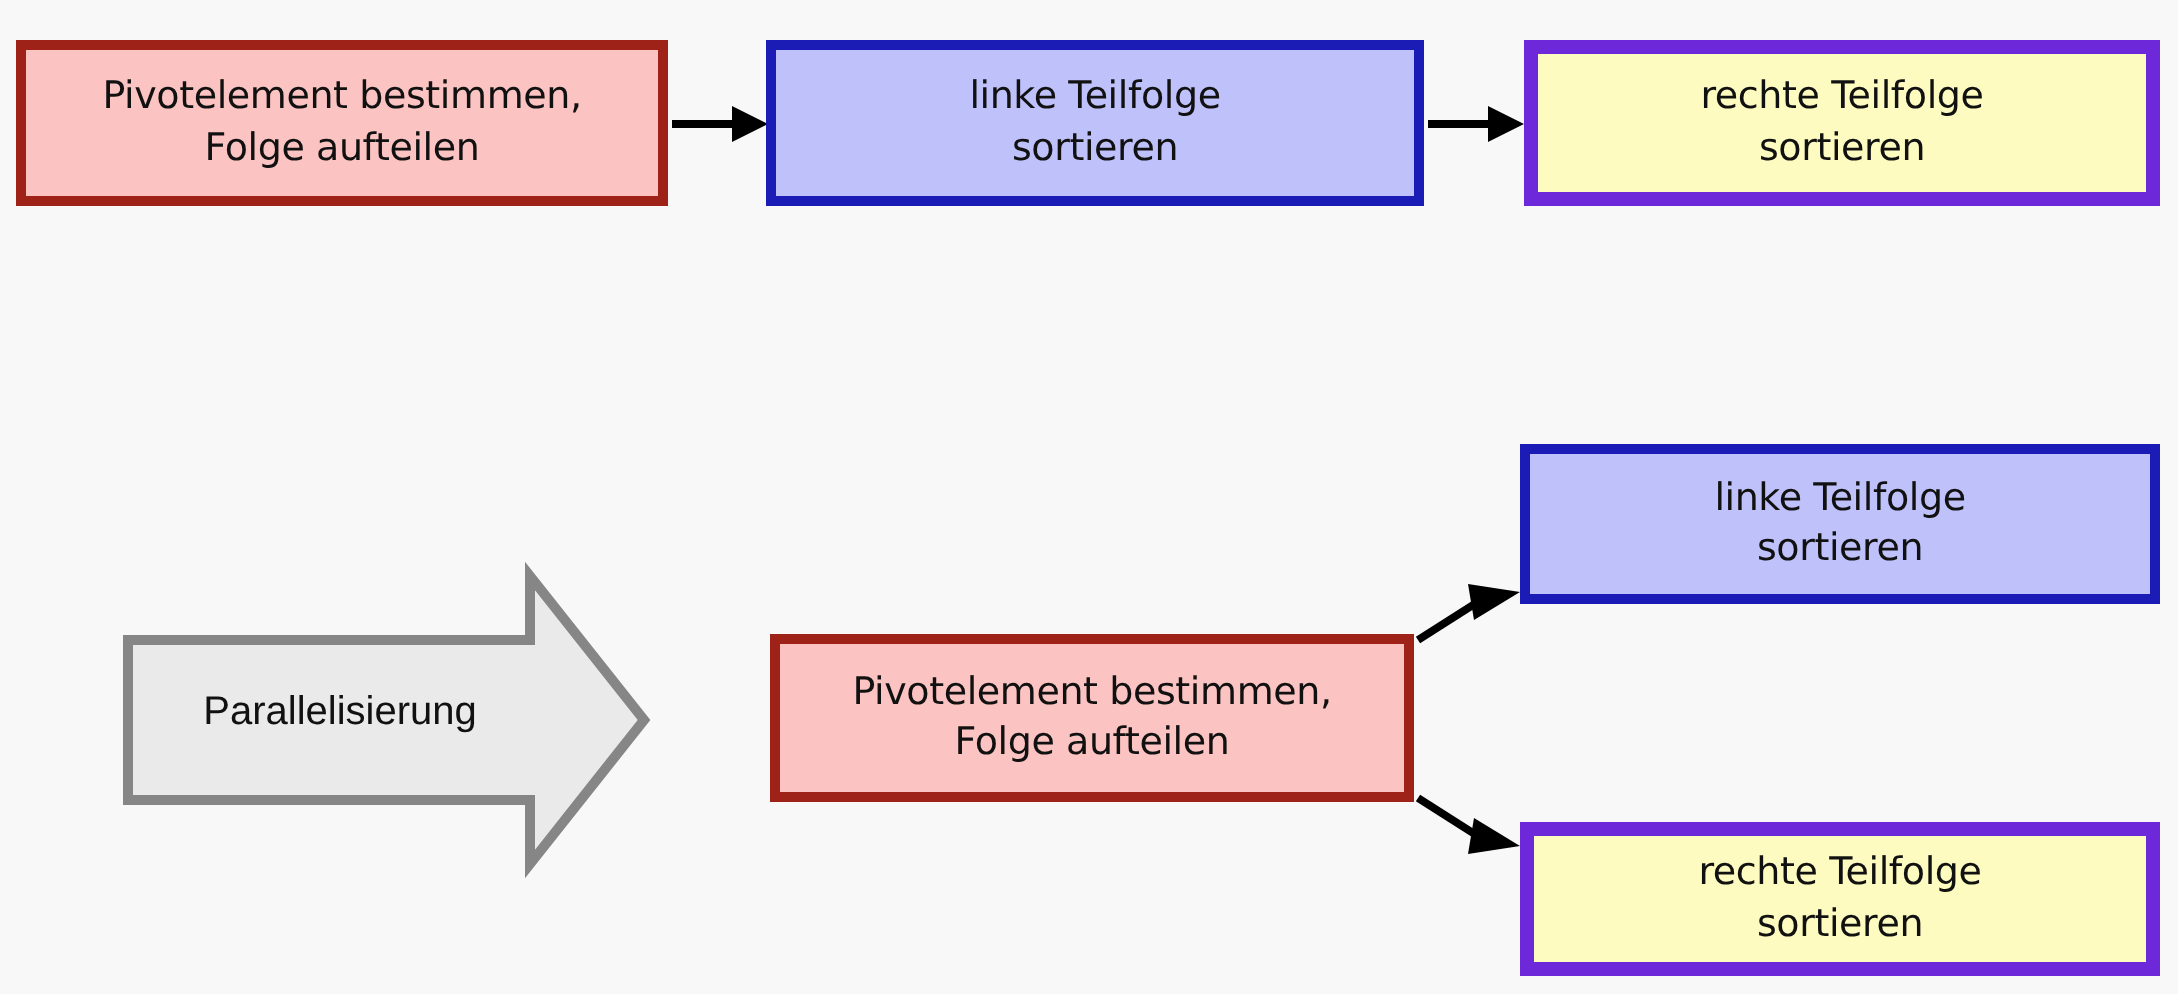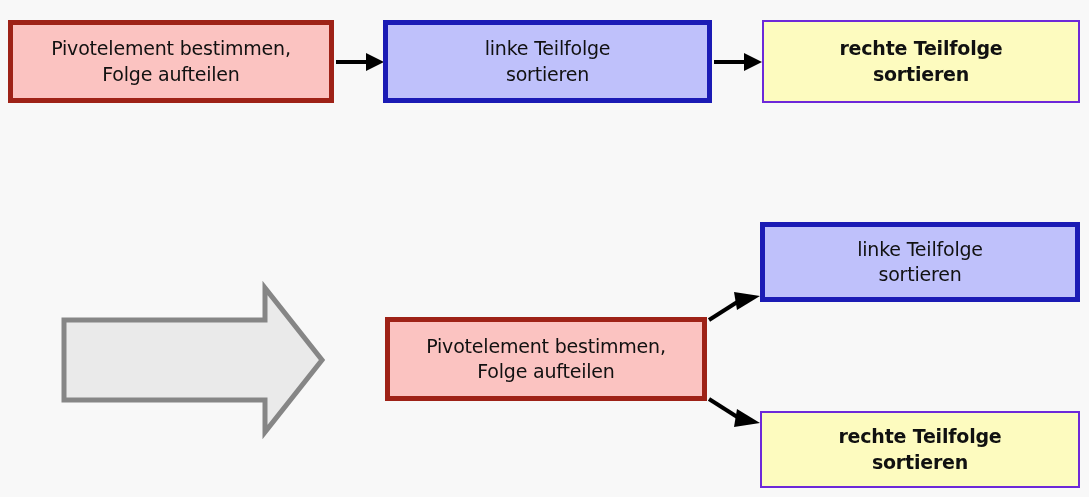--- a/index.html
+++ b/index.html
@@ -33,22 +33,21 @@
     background: #fbc3c1;
     border: 5px solid #9e2217;
   }
   .node-blue {
     background: #bfc1fb;
     border: 5px solid #1b1bb5;
     align-items: center;
   }
   .node-yellow {
     background: #fdfbbf;
-    border: 2px solid #6d28d9;
-    font-weight: bold;
+    border: 7px solid #6d28d9;
   }
   .edge {
     position: absolute;
     overflow: visible;
     pointer-events: none;
   }
   .edge path, .edge line {
     stroke: #000000;
     stroke-width: 4;
     fill: none;
@@ -105,20 +104,21 @@
   </svg>
 
   <div class="node node-yellow" style="left:762px; top:20px; width:318px; height:83px;">
     <span>rechte Teilfolge
 sortieren</span>
   </div>
 
   <svg class="banner" width="1089" height="497">
     <polygon class="shape" points="64,320 265,320 265,288 322,360 265,432 265,400 64,400"></polygon>
   </svg>
+  <div class="banner-label">Parallelisierung</div>
 
   <div class="node node-pink" style="left:385px; top:317px; width:322px; height:84px;">
     <span>Pivotelement bestimmen,
 Folge aufteilen</span>
   </div>
 
   <svg class="edge" style="left:0; top:0; width:1089px; height:497px;">
     <line x1="709" y1="320" x2="742" y2="299"></line>
     <polygon points="737,310 760,296 734,292"></polygon>
   </svg>

